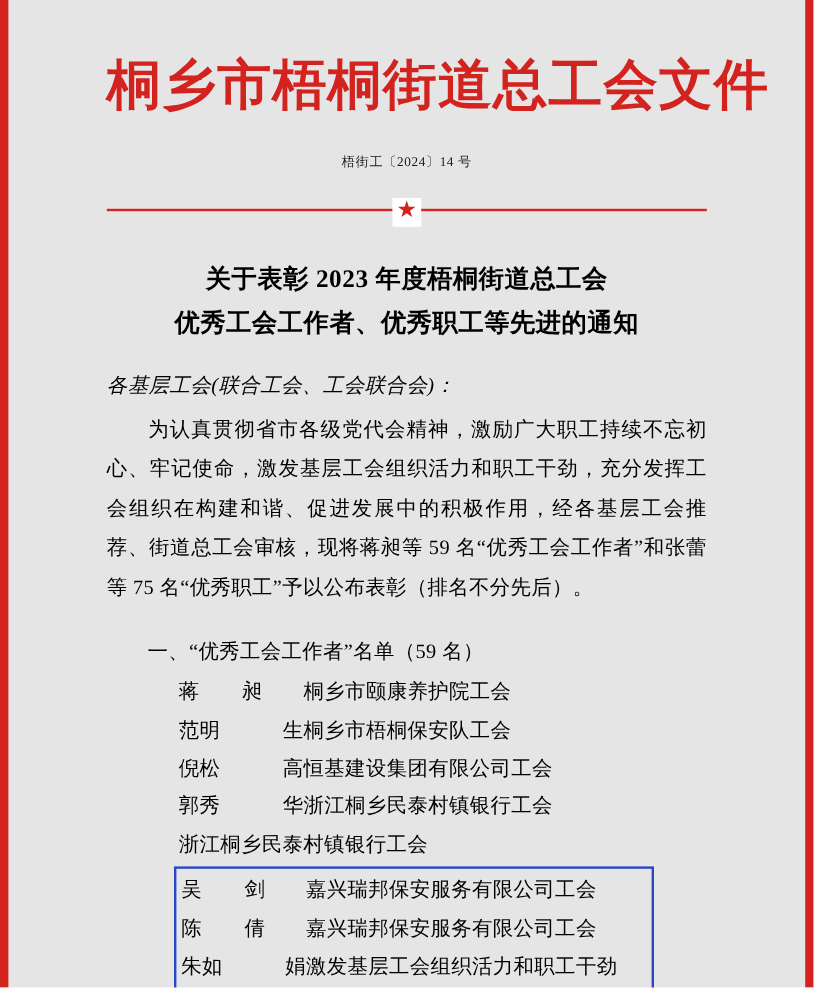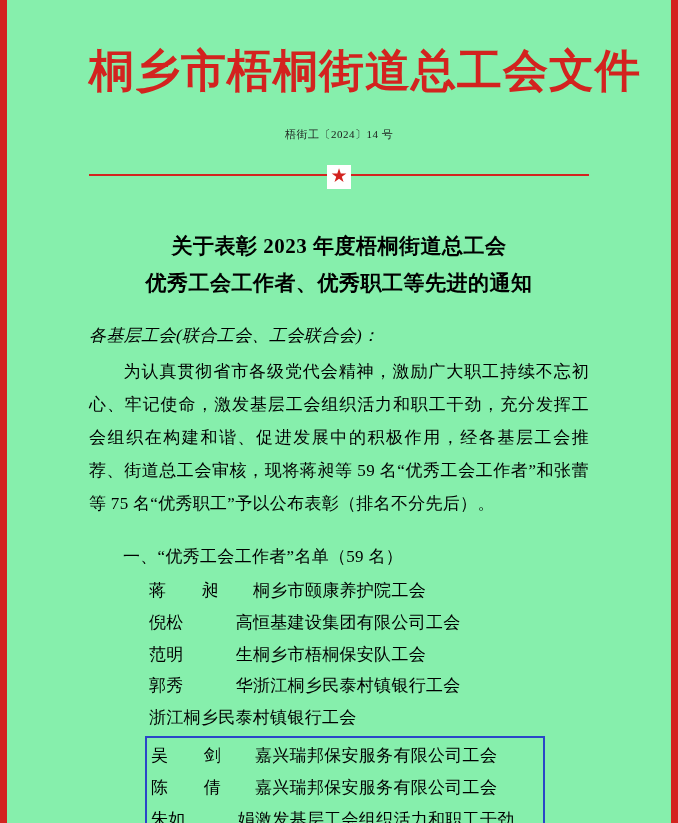--- a/index.html
+++ b/index.html
@@ -13,21 +13,21 @@
     font-family: "Liberation Serif", "DejaVu Serif", serif;
     color: #000;
     overflow: hidden;
     position: relative;
   }
   .page {
     width: 678px;
     height: 823px;
     position: relative;
     box-sizing: border-box;
-    background: #86efac;
+    background: #e5e5e5;
   }
   
   .edge-left, .edge-right {
     position: absolute;
     top: 0;
     width: 7px;
     height: 823px;
     background: #d3231f;
   }
   .edge-left { left: 0; }
@@ -82,21 +82,21 @@
     width: 24px;
     height: 24px;
     background: #fff;
     text-align: center;
     line-height: 22px;
     color: #d3231f;
     font-size: 19px;
   }
 
   .subject {
-    margin-top: 40px;
+    margin-top: 26px;
     text-align: center;
     font-size: 21px;
     font-weight: bold;
     line-height: 1.75;
     letter-spacing: 0.5px;
     color: #000;
     font-family: Liberation Serif, serif;
   }
 
   .salutation {
@@ -180,31 +180,31 @@
     <div class="name-list">
       <div class="name-row">
         <span class="who two-char">
             <span>蒋</span>
             <span>昶</span>
           </span>
         <span class="org">桐乡市颐康养护院工会</span>
       </div>
       <div class="name-row">
         <span class="who">
+            <span>范明</span>
+            <span>生</span>
+          </span>
+        <span class="org">桐乡市梧桐保安队工会</span>
+      </div>
+      <div class="name-row">
+        <span class="who">
             <span>倪松</span>
             <span>高</span>
           </span>
         <span class="org">恒基建设集团有限公司工会</span>
-      </div>
-      <div class="name-row">
-        <span class="who">
-            <span>范明</span>
-            <span>生</span>
-          </span>
-        <span class="org">桐乡市梧桐保安队工会</span>
       </div>
       <div class="name-row">
         <span class="who">
             <span>郭秀</span>
             <span>华</span>
           </span>
         <span class="org">浙江桐乡民泰村镇银行工会</span>
       </div>
       <div class="name-row">
         <span class="org">浙江桐乡民泰村镇银行工会</span>

